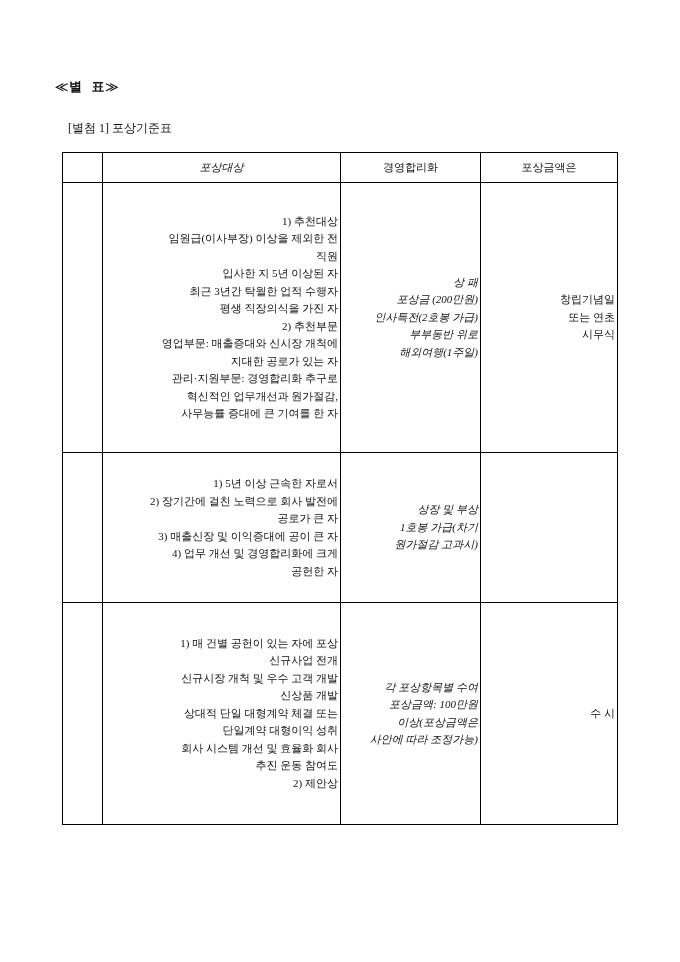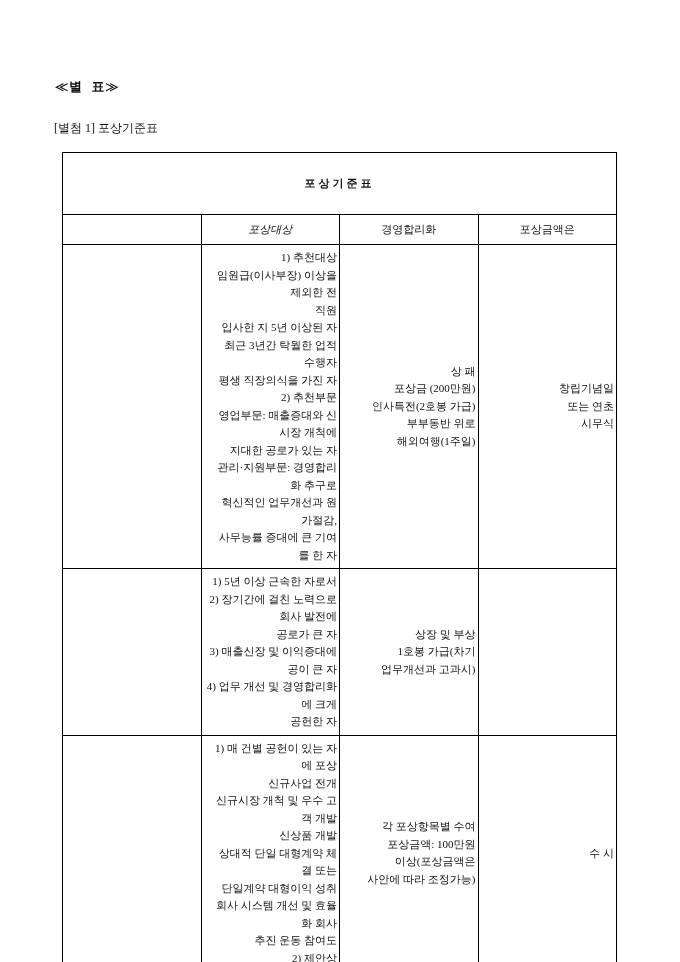--- a/index.html
+++ b/index.html
@@ -19,21 +19,21 @@
     position: absolute;
     left: 55px;
     top: 78px;
     font-size: 13px;
     font-weight: bold;
     letter-spacing: 1px;
     white-space: pre;
   }
   .attachment-label {
     position: absolute;
-    left: 54px;
+    left: 68px;
     top: 120px;
     font-size: 12px;
     white-space: pre;
   }
   table.award-table {
     position: absolute;
     left: 62px;
     top: 152px;
     width: 555px;
     border-collapse: collapse;
@@ -60,40 +60,37 @@
   }
   .col-num    { width: 40px; }
   .col-target { width: 238px; font-style: italic; }
   .col-content{ width: 140px; }
   .col-timing { width: 137px; }
   td.cell {
     white-space: pre-wrap;
     padding: 4px 2px 4px 5px;
     text-align: right;
   }
-  td.cell.content { padding-left: 2px; }
+  td.cell.content { padding-left: 2px; font-style: italic; }
   td.cell.timing  { }
   tr.row-0 td { height: 270px; }
   tr.row-1 td { height: 150px; margin-top: 32px; }
   tr.row-2 td { height: 222px; }
 </style>
 </head>
 <body>
 
 <div class="page">
 
   <div class="appendix-mark">≪별  표≫</div>
 
   <div class="attachment-label">[별첨 1] 포상기준표</div>
 
   <table class="award-table">
     <tbody>
-        <tr class="title-row">
-      <td colspan="4">포상기준표</td>
-    </tr>
 
     <tr class="header-row">
       <td class="col-num"></td>
       <td class="col-target">포상대상</td>
       <td class="col-content">경영합리화</td>
       <td class="col-timing">포상금액은</td>
     </tr>
 
     <tr class="row-0">
       <td class="col-num"></td>
@@ -122,21 +119,21 @@
     <tr class="row-1">
       <td class="col-num"></td>
       <td class="cell target">1) 5년 이상 근속한 자로서
 2) 장기간에 걸친 노력으로 회사 발전에
    공로가 큰 자
 3) 매출신장 및 이익증대에 공이 큰 자
 4) 업무 개선 및 경영합리화에 크게
    공헌한 자</td>
       <td class="cell content">상장 및 부상
 1호봉 가급(차기
-업무개선과 고과시)</td>
+원가절감 고과시)</td>
       <td class="cell timing"></td>
     </tr>
 
     <tr class="row-2">
       <td class="col-num"></td>
       <td class="cell target">1) 매 건별 공헌이 있는 자에 포상
    신규사업 전개
    신규시장 개척 및 우수 고객 개발
    신상품 개발
    상대적 단일 대형계약 체결 또는

